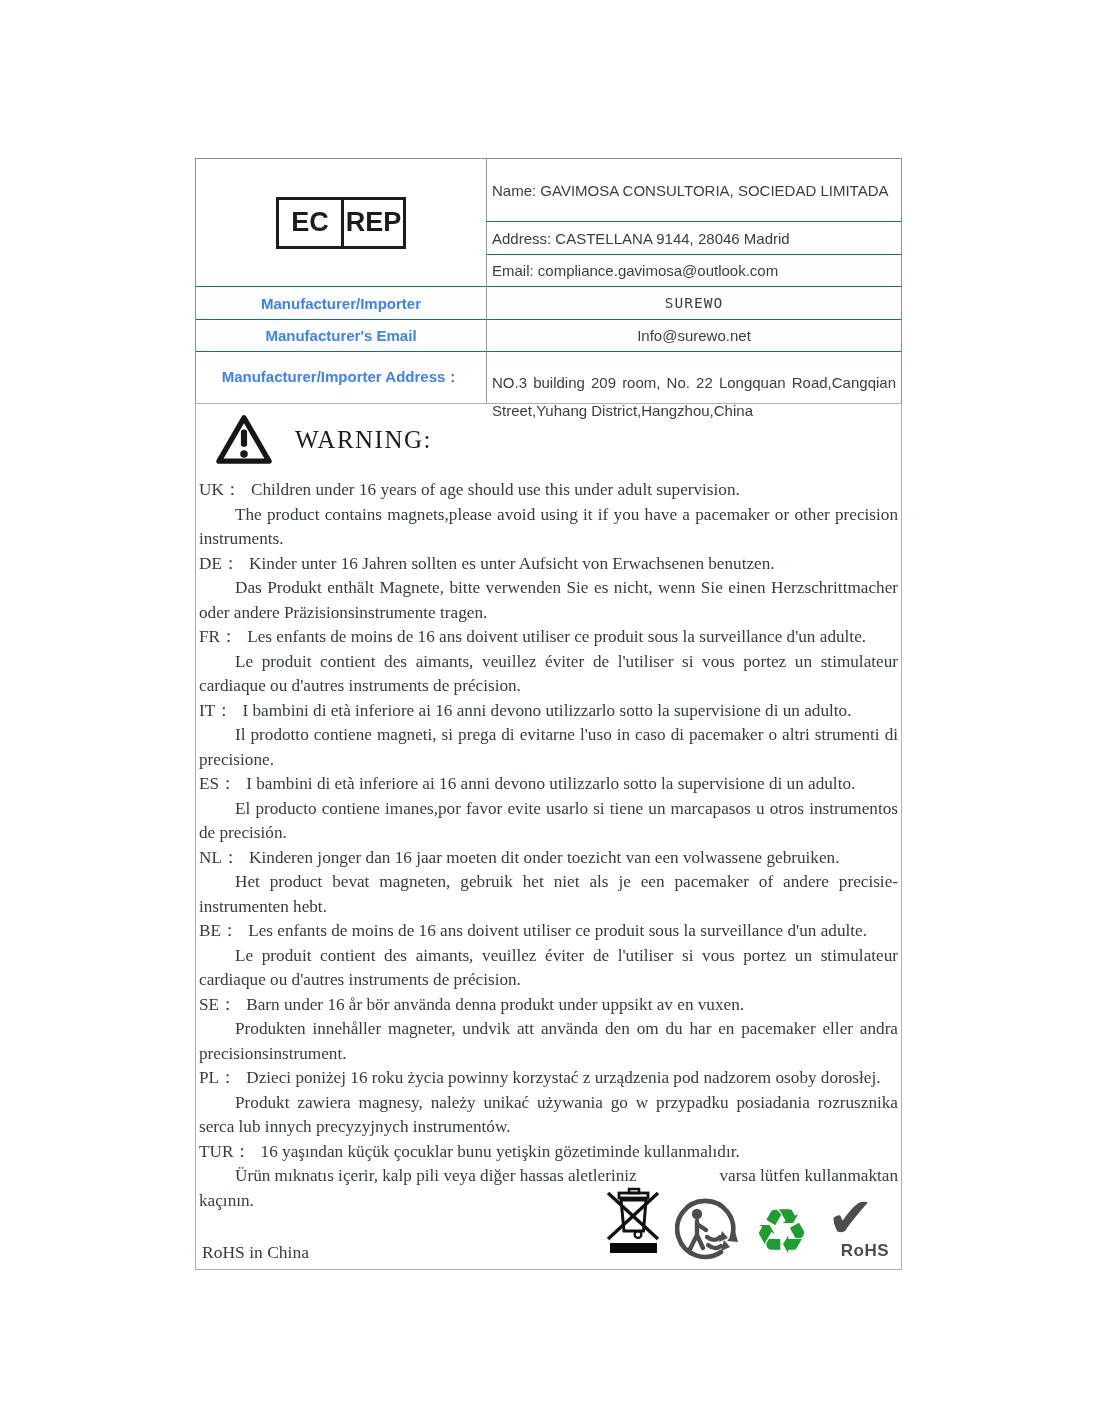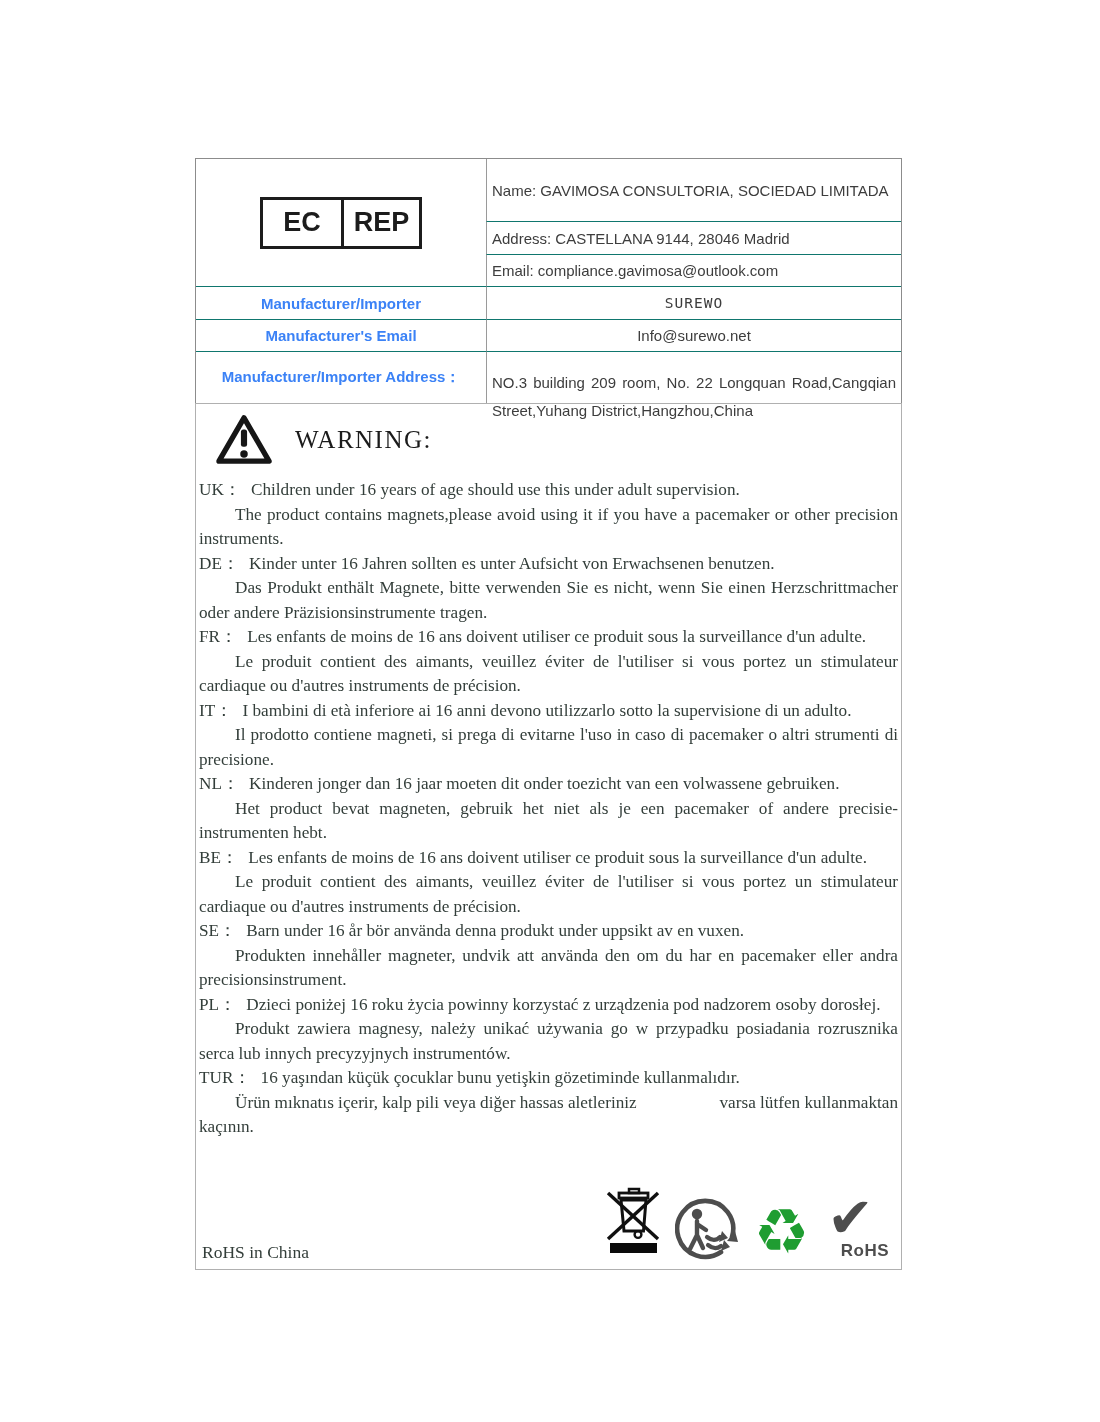--- a/index.html
+++ b/index.html
@@ -11,21 +11,21 @@
   .rep-table { position:absolute; left:195px; top:158px; width:707px;
                border:1px solid #8c8c8c;
                display:grid; grid-template-columns:290px 1fr;
                grid-template-rows:62px 33px 32px 33px 32px 52px;
                color:#3d3d3d; font-size:15px; }
   .cell { display:flex; align-items:center; }
   .b-top { border-top:1px solid #0f766e; }
   .b-left { border-left:1px solid #9a9a9a; }
   .ecrep-cell { grid-column:1; grid-row:1 / span 3; justify-content:center; }
   .ecrep-box { display:flex; border:3px solid #1c1c1c; }
-  .ecrep-half { width:78px; height:46px; display:flex; align-items:center; justify-content:center;
+  .ecrep-half { width:62px; height:46px; display:flex; align-items:center; justify-content:center;
                 font-weight:bold; font-size:27px; color:#1c1c1c; letter-spacing:0; }
   .ecrep-half + .ecrep-half { border-left:3px solid #1c1c1c; }
   .info-cell { padding-left:5px; }
   .label-cell { justify-content:center; font-weight:bold; color:#3b82f6; }
   .value-cell { justify-content:center; }
   .brand { letter-spacing:1px; font-family:"DejaVu Sans Mono", monospace; font-size:14.5px; }
   .addr-value { justify-content:flex-start; padding:17px 5px; text-align:justify;
                 line-height:28px; display:block; }
 
   
@@ -104,20 +104,24 @@
       </div>
       <div>
         <p><span class="code">FR：</span><span>Les enfants de moins de 16 ans doivent utiliser ce produit sous la surveillance d'un adulte.</span></p>
         <p class="l2">Le produit contient des aimants, veuillez éviter de l'utiliser si vous portez un stimulateur cardiaque ou d'autres instruments de précision.</p>
       </div>
       <div>
         <p><span class="code">IT：</span><span>I bambini di età inferiore ai 16 anni devono utilizzarlo sotto la supervisione di un adulto.</span></p>
         <p class="l2">Il prodotto contiene magneti, si prega di evitarne l'uso in caso di pacemaker o altri strumenti di precisione.</p>
       </div>
       <div>
+        <p><span class="code">ES：</span><span>I bambini di età inferiore ai 16 anni devono utilizzarlo sotto la supervisione di un adulto.</span></p>
+        <p class="l2">El producto contiene imanes,por favor evite usarlo si tiene un marcapasos u otros instrumentos de precisión.</p>
+      </div>
+      <div>
         <p><span class="code">NL：</span><span>Kinderen jonger dan 16 jaar moeten dit onder toezicht van een volwassene gebruiken.</span></p>
         <p class="l2">Het product bevat magneten, gebruik het niet als je een pacemaker of andere precisie-instrumenten hebt.</p>
       </div>
       <div>
         <p><span class="code">BE：</span><span>Les enfants de moins de 16 ans doivent utiliser ce produit sous la surveillance d'un adulte.</span></p>
         <p class="l2">Le produit contient des aimants, veuillez éviter de l'utiliser si vous portez un stimulateur cardiaque ou d'autres instruments de précision.</p>
       </div>
       <div>
         <p><span class="code">SE：</span><span>Barn under 16 år bör använda denna produkt under uppsikt av en vuxen.</span></p>
         <p class="l2">Produkten innehåller magneter, undvik att använda den om du har en pacemaker eller andra precisionsinstrument.</p>

